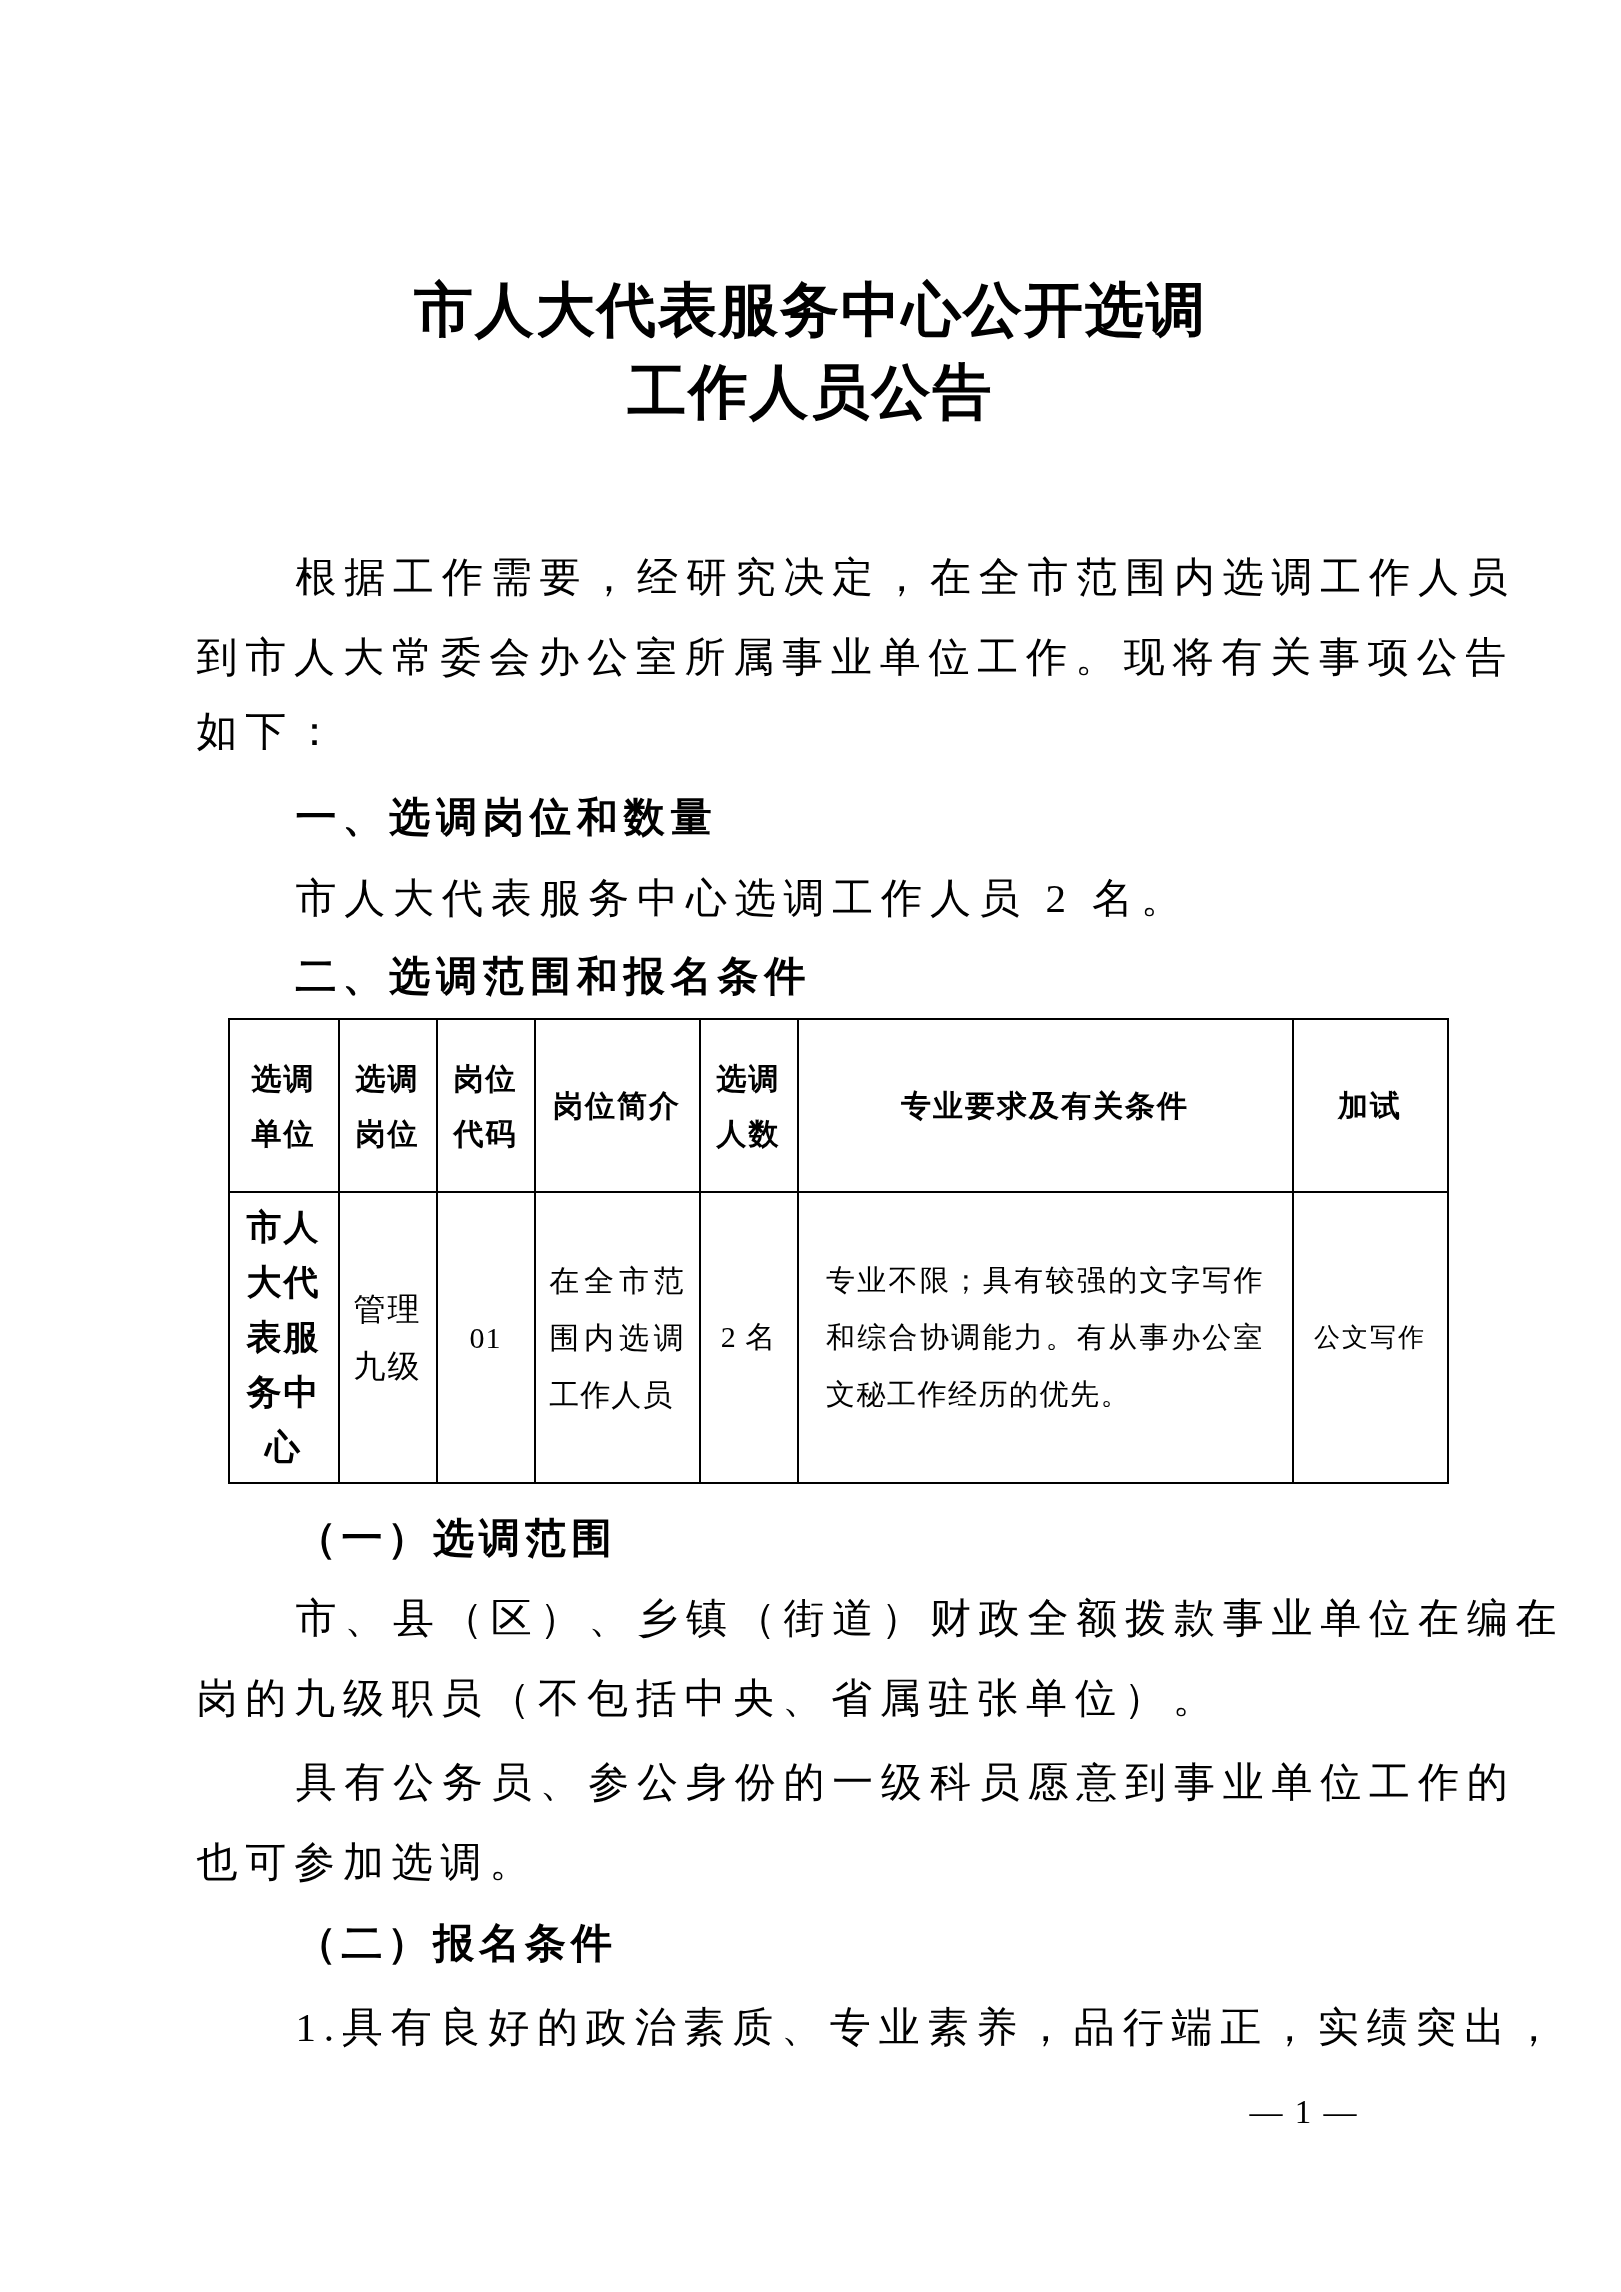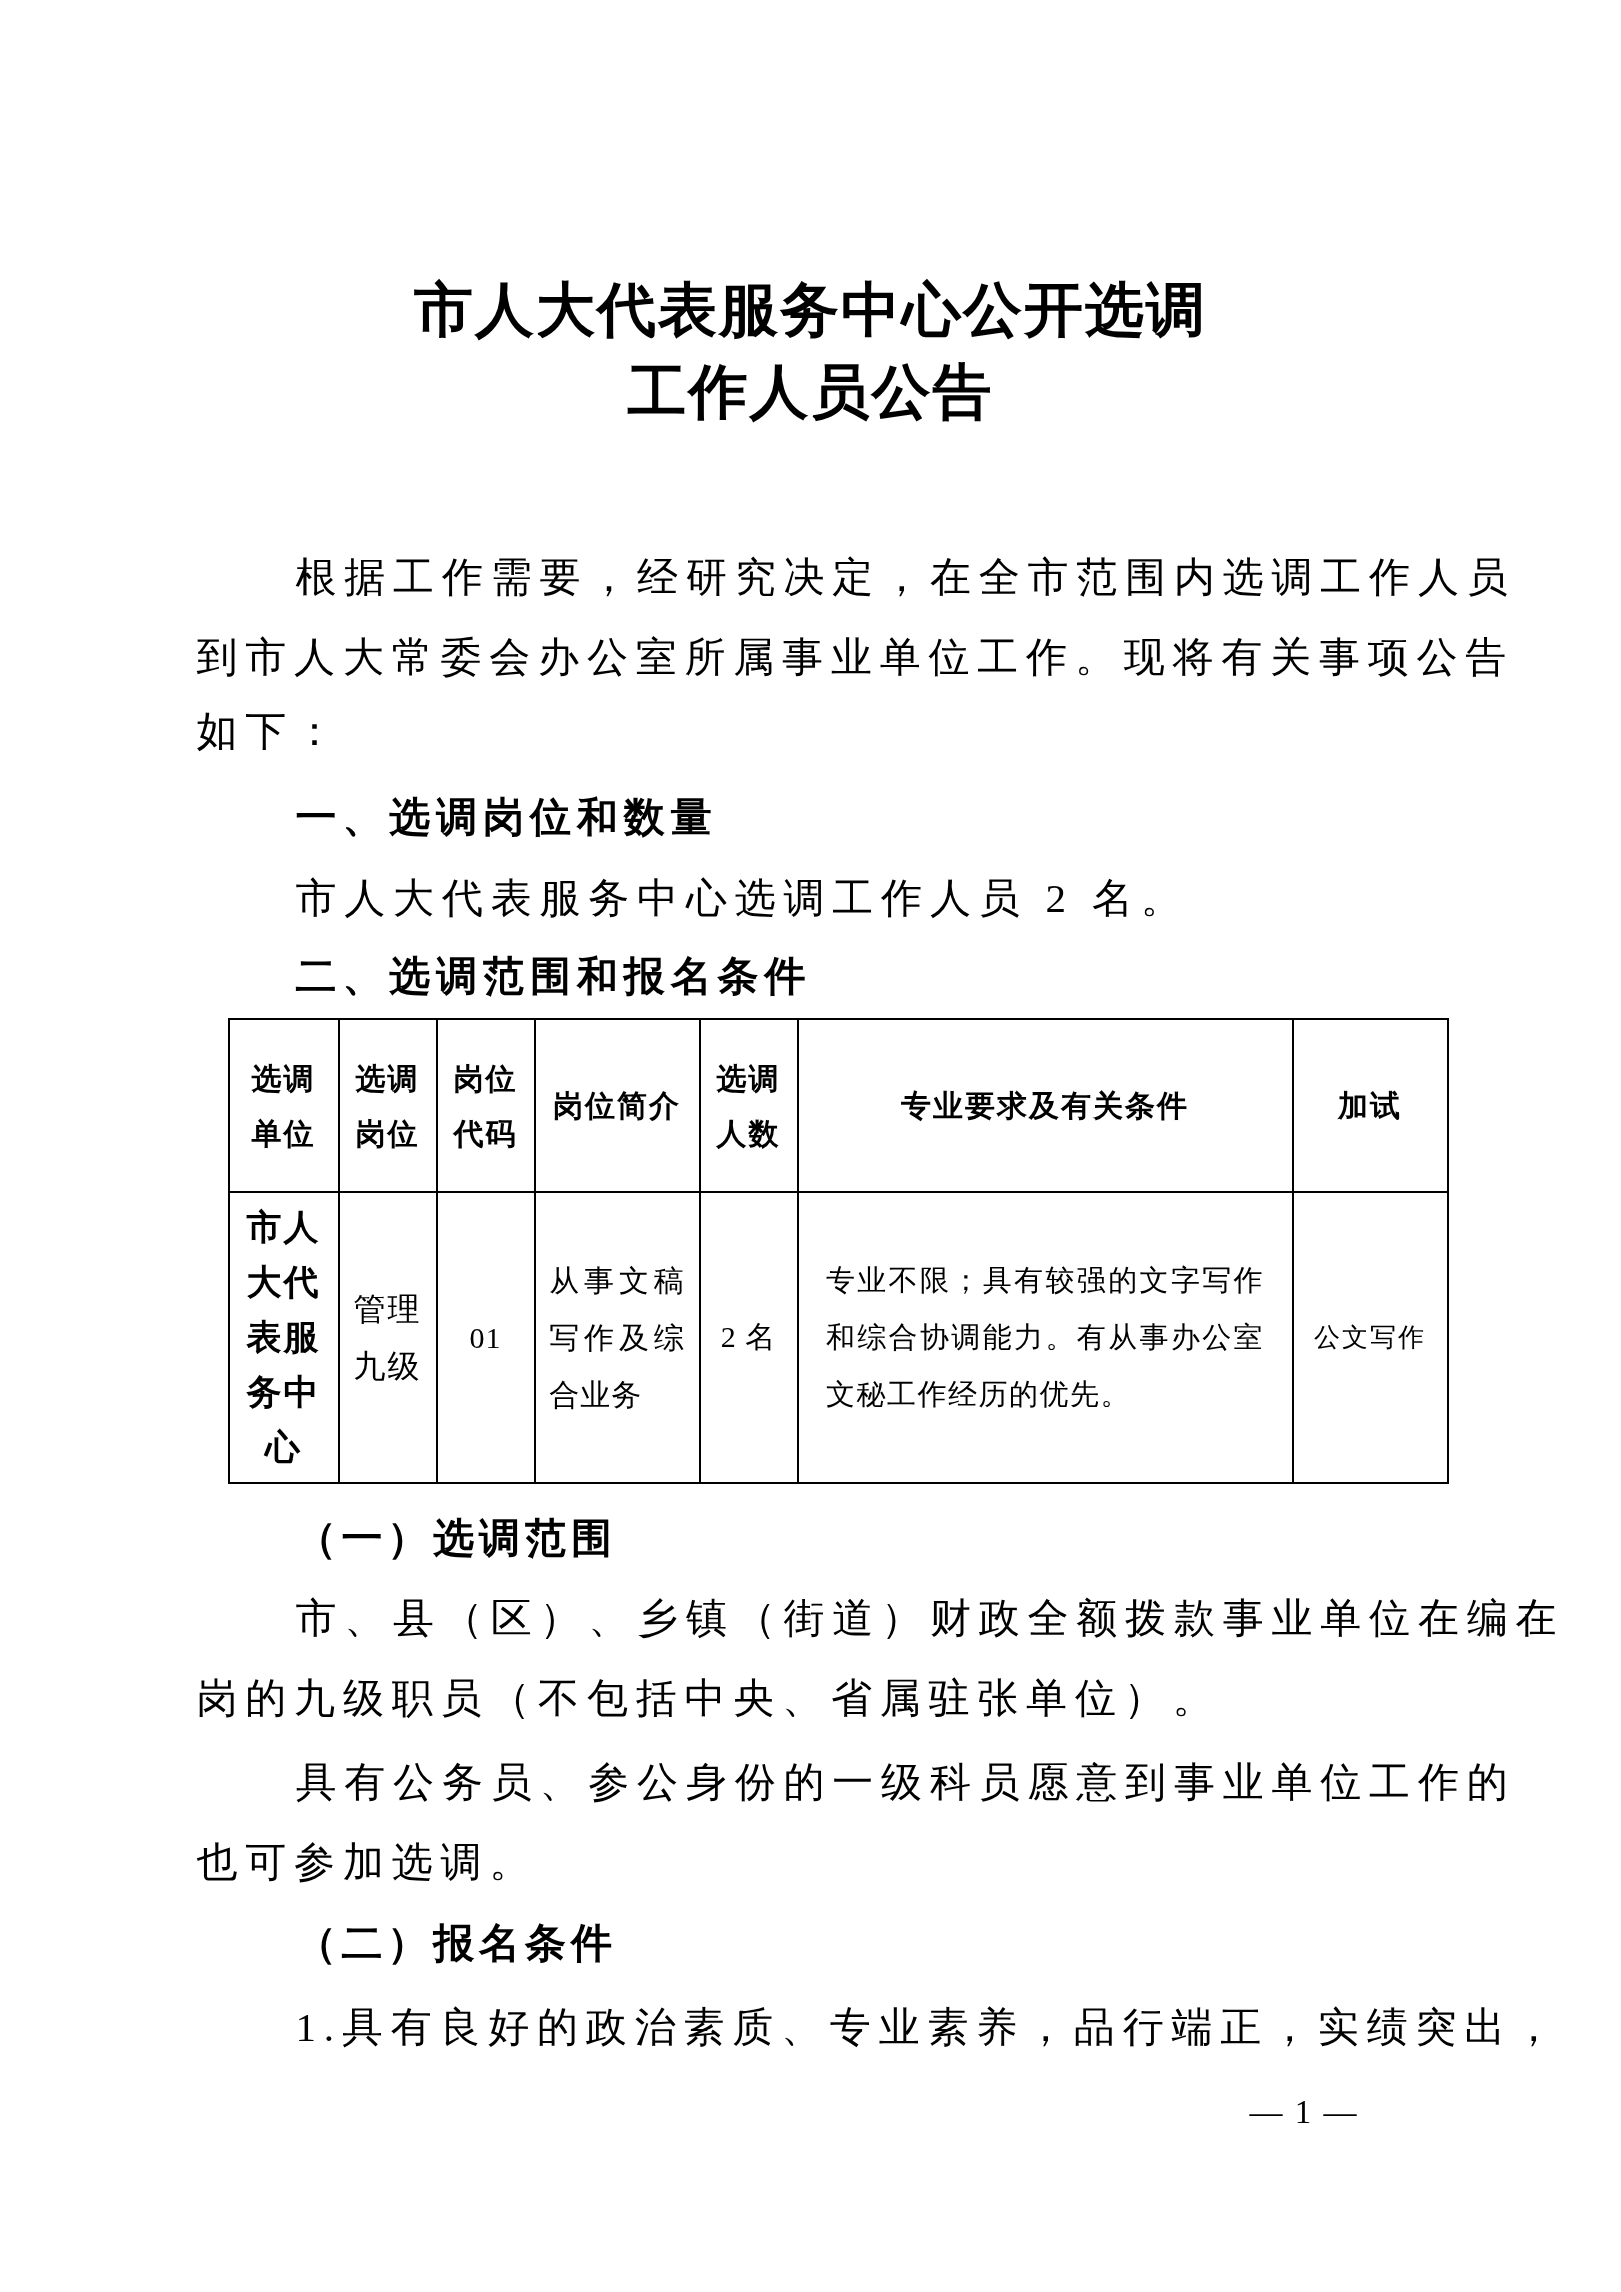--- a/index.html
+++ b/index.html
@@ -123,21 +123,21 @@
         <th>选调人数</th>
         <th>专业要求及有关条件</th>
         <th>加试</th>
       </tr>
     </thead>
     <tbody>
       <tr>
         <td class="cell-unit">市人大代表服务中心</td>
         <td class="cell-post">管理九级</td>
         <td class="cell-code">01</td>
-        <td class="cell-intro">从事文稿写作及综合业务</td>
+        <td class="cell-intro">在全市范围内选调工作人员</td>
         <td class="cell-count">2 名</td>
         <td class="cell-req">专业不限；具有较强的文字写作和综合协调能力。有从事办公室文秘工作经历的优先。</td>
         <td class="cell-extra">公文写作</td>
       </tr>
     </tbody>
   </table>
 
   <div class="bodyline indent h-kai" style="top:1491px">（一）选调范围</div>
   <div class="bodyline indent" style="top:1571px">市、县（区）、乡镇（街道）财政全额拨款事业单位在编在</div>
   <div class="bodyline indent" style="top:1735px">具有公务员、参公身份的一级科员愿意到事业单位工作的</div>

